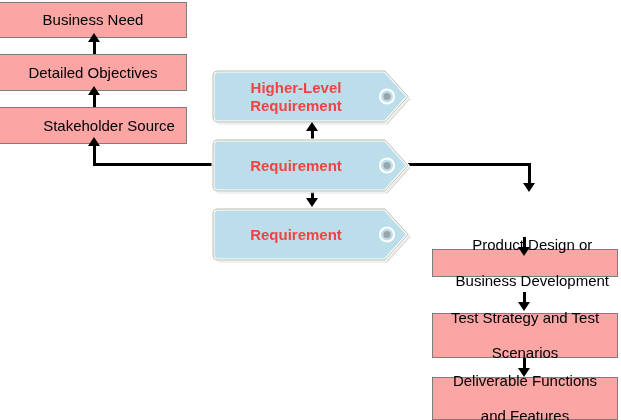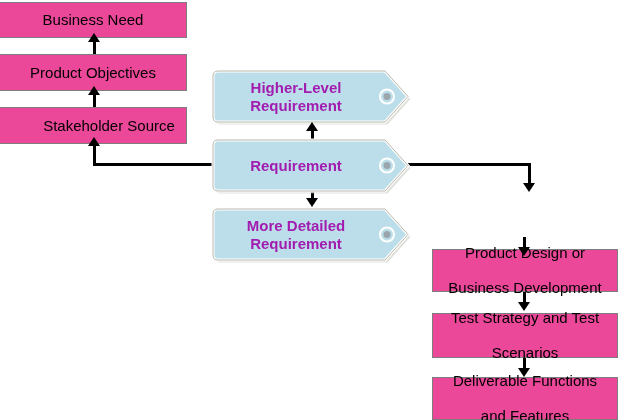--- a/index.html
+++ b/index.html
@@ -16,21 +16,21 @@
     width: 621px;
     height: 420px;
     background: #ffffff;
     overflow: hidden;
   }
 
   
   .gbox {
     position: absolute;
     box-sizing: border-box;
-    background: #ec4899;
+    background: #fca5a5;
     border: 1px solid #7d7d7d;
     display: flex;
     align-items: center;
     justify-content: center;
     text-align: center;
     color: #000000;
     font-family: "Liberation Sans", sans-serif;
     font-size: 15px;
     font-weight: 400;
     line-height: 1.18;
@@ -59,21 +59,21 @@
     top: 0;
     right: 30px;
     bottom: 0;
     display: flex;
     align-items: center;
     justify-content: center;
     text-align: center;
     font-family: "Liberation Sans", sans-serif;
     font-size: 15px;
     font-weight: bold;
-    color: #a21caf;
+    color: #ef4444;
     line-height: 1.18;
     pointer-events: none;
   }
   .tag .tag-label span { display: block; }
 
   
   .conn {
     position: absolute;
     background: #000000;
     z-index: 4;
@@ -130,21 +130,21 @@
   <div class="arrow arrow-down" style="left:518px; top:302px;"></div>
 
   <div class="conn conn-v" style="left:523px; top:358px; height:12px;"></div>
   <div class="arrow arrow-down" style="left:518px; top:368px;"></div>
 
   <div class="gbox" style="left:-1px; top:2px; width:188px; height:36px;">
     <span>Business Need</span>
   </div>
 
   <div class="gbox" style="left:-1px; top:54px; width:188px; height:37px;">
-    <span>Product Objectives</span>
+    <span>Detailed Objectives</span>
   </div>
 
   <div class="gbox" style="left:-1px; top:107px; width:188px; height:37px;padding-left:32px;">
     <span>Stakeholder Source</span>
   </div>
 
   <div class="tag" style="left:209px; top:66px; width:204px; height:62px;">
     <svg width="204" height="62" viewBox="0 0 204 62">
       <g transform="translate(3,3)">
         <path d="M6,2 L173,2 L196,27.5 L173,53 L6,53 Q1,53 1,48 L1,7 Q1,2 6,2 Z" fill="#c9c9bf" opacity="0.55" transform="translate(2.5,2.5)"></path>
@@ -184,28 +184,27 @@
       <g transform="translate(3,3)">
         <path d="M6,2 L173,2 L196,27.5 L173,53 L6,53 Q1,53 1,48 L1,7 Q1,2 6,2 Z" fill="#c9c9bf" opacity="0.55" transform="translate(2.5,2.5)"></path>
         <path d="M6,2 L173,2 L196,27.5 L173,53 L6,53 Q1,53 1,48 L1,7 Q1,2 6,2 Z" fill="#bcdeea" stroke="#ffffff" stroke-width="3"></path>
         <path d="M6,2 L173,2 L196,27.5 L173,53 L6,53 Q1,53 1,48 L1,7 Q1,2 6,2 Z" fill="none" stroke="#b8b8ac" stroke-width="1"></path>
         <circle cx="175" cy="27.5" r="7" fill="none" stroke="#ffffff" stroke-width="2"></circle>
         <circle cx="175" cy="27.5" r="3.6" fill="#9aa6ab"></circle>
       </g>
     </svg>
     <div class="tag-label">
       <div>
-        <span>More Detailed</span>
         <span>Requirement</span>
       </div>
     </div>
   </div>
 
 
-  <div class="gbox" style="left:432px; top:249px; width:186px; height:43px;">
+  <div class="gbox" style="left:432px; top:249px; width:186px; height:28px;justify-content:flex-end;">
     <span>
       <span>Product Design or</span><br>
       <span>Business Development</span>
     </span>
   </div>
 
   <div class="gbox" style="left:432px; top:377px; width:186px; height:43px;">
     <span>
       <span>Deliverable Functions</span><br>
       <span>and Features</span>

